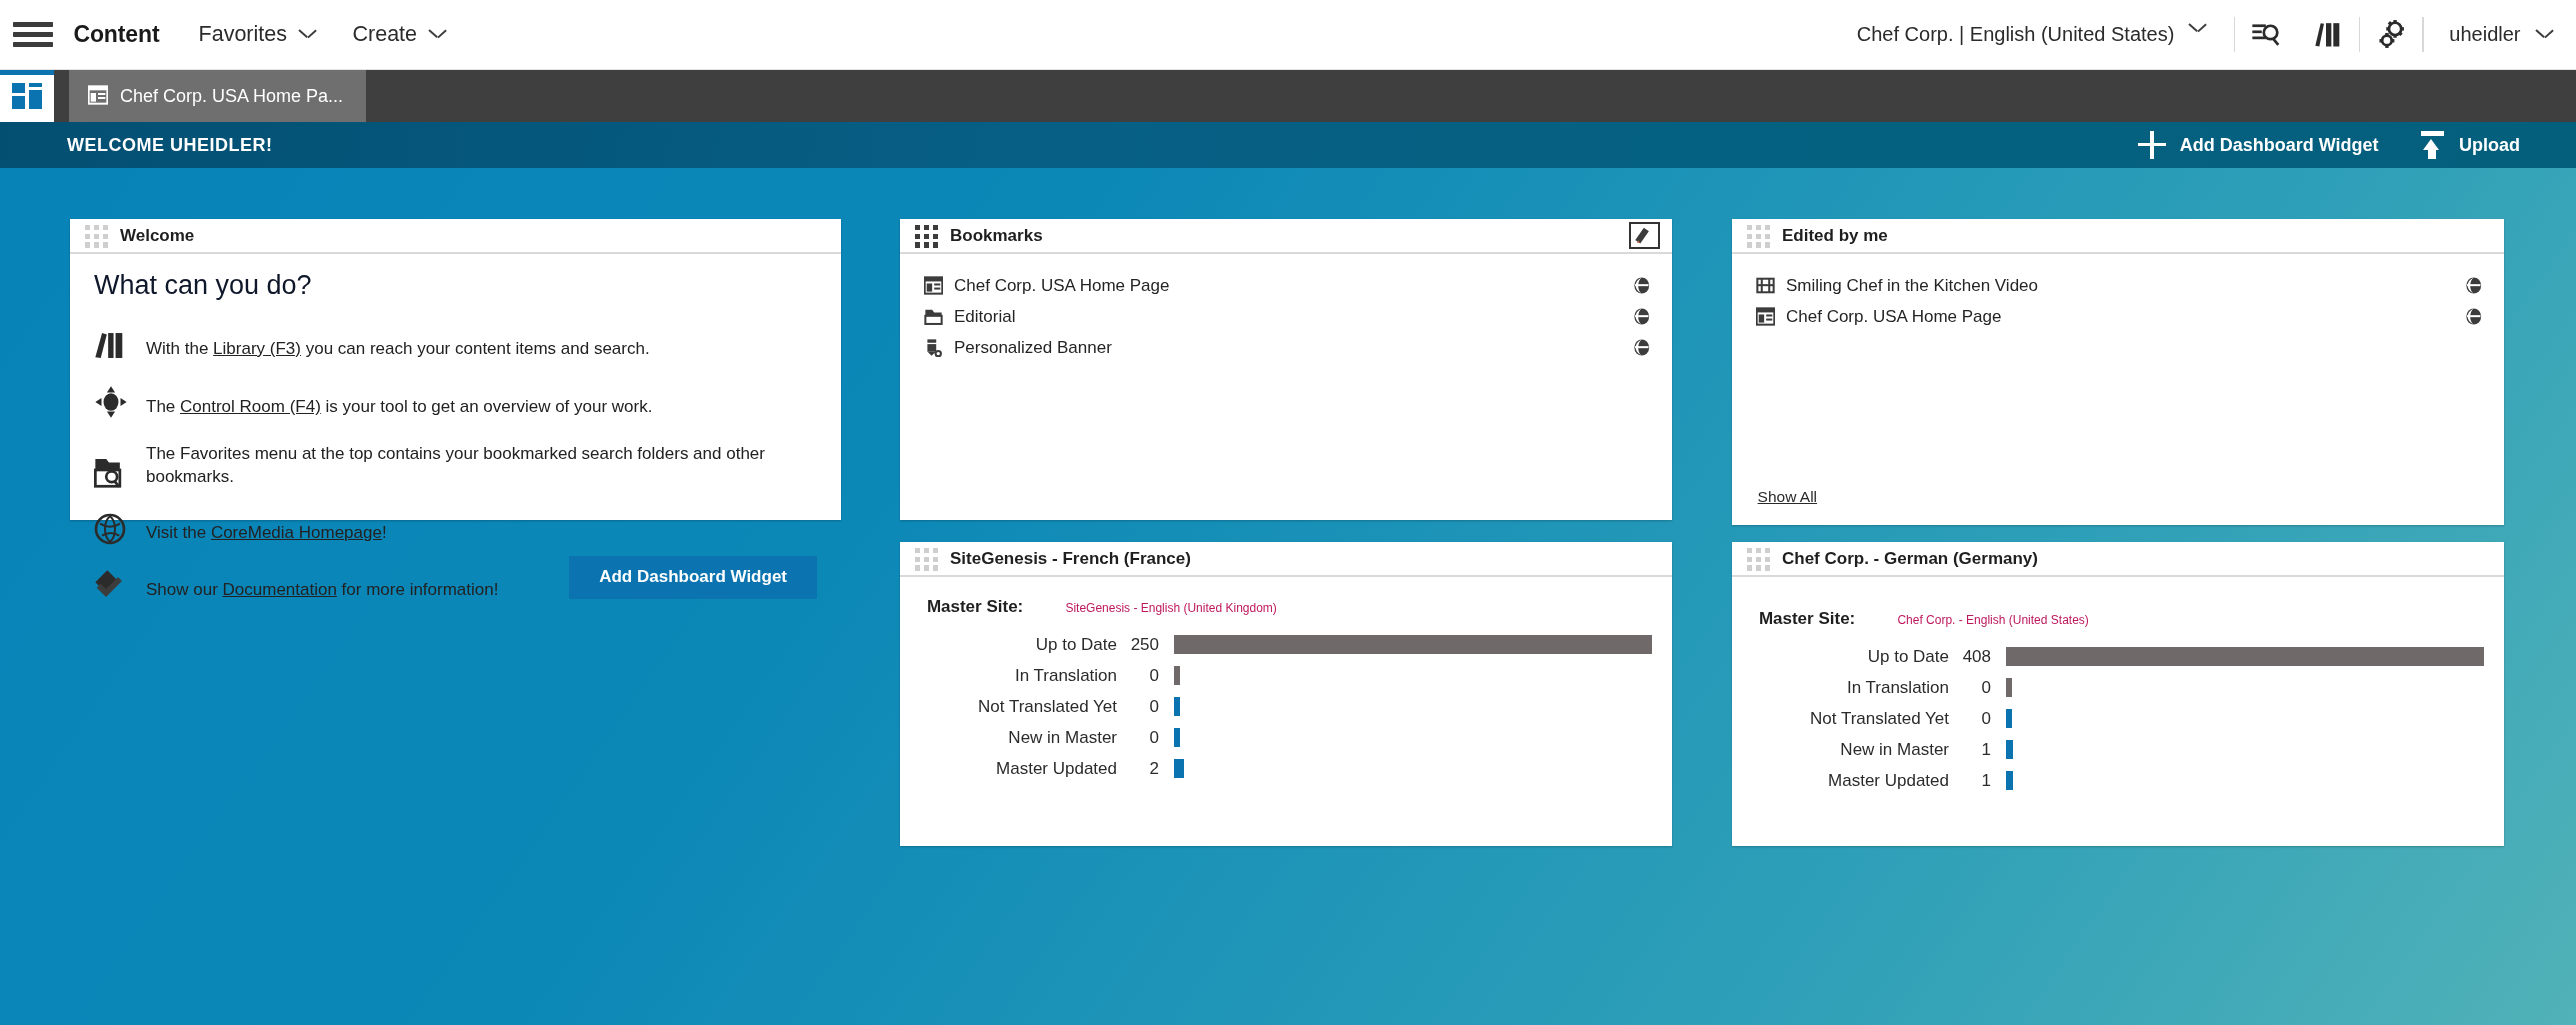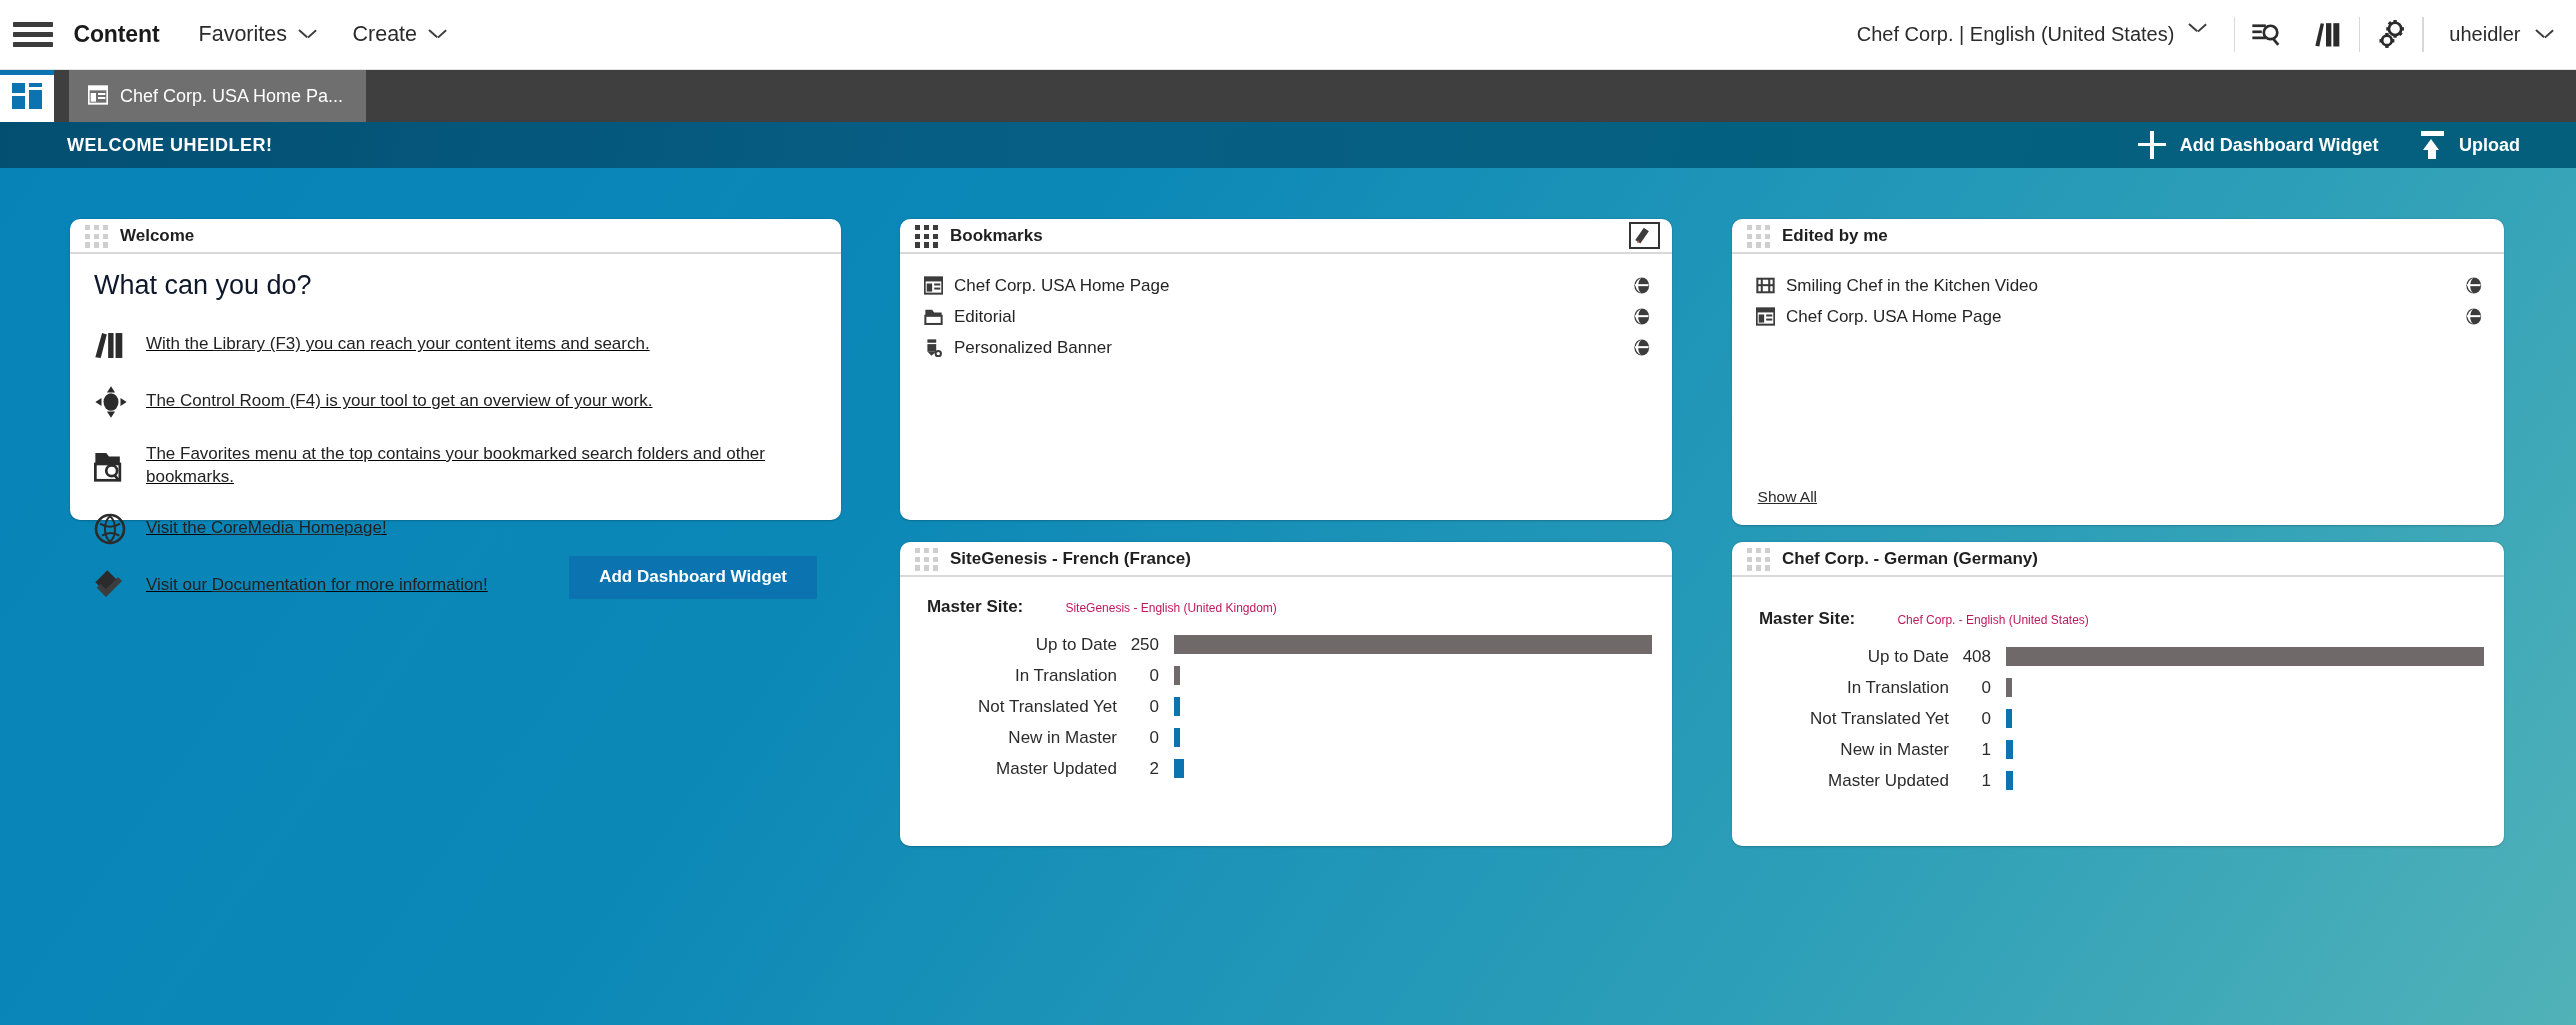--- a/index.html
+++ b/index.html
@@ -80,35 +80,35 @@
   
   .desktop {
     position:absolute; left:0; top:168px; width:2576px; height:857px;
     background:linear-gradient(125deg,#0883b8 0%, #0c88b7 35%, #2fa0b8 75%, #51b2b8 100%);
   }
 
   
   .widget{
     position:absolute;background:#ffffff;
     box-shadow:0 0.7px 2px rgba(0,0,0,0.22);
-    display:flex;flex-direction:column;border-radius:10px;
+    display:flex;flex-direction:column;
   }
   .w-head{height:35px;display:flex;align-items:center;padding:0 12px 0 15px;flex:none;
           border-bottom:2px solid #d9d9d9;}
   .grip{width:23px;height:21.5px;display:grid;grid-template-columns:repeat(3,5.4px);grid-template-rows:repeat(3,5.4px);gap:3.4px;flex:none;margin-right:12px;cursor:grab;}
   .grip i{background:#cfcfcf;display:block;}
   .w-title{font-size:17px;font-weight:bold;color:#1f1f1f;white-space:nowrap;}
   .w-head-act{margin-left:auto;width:31px;height:27px;border:2px solid #333;display:flex;align-items:center;justify-content:center;cursor:pointer;}
   .w-body{flex:1;position:relative;padding:0;}
 
   
   #welcome-widget{left:70px;top:51px;width:771px;height:301px;}
   .wc-h1{font-size:27px;color:#0f172a;margin:16px 0 0 24px;font-weight:normal;}
   .wc-rows{margin:27px 0 0 24px;}
-  .wc-row{display:flex;align-items:center;margin-bottom:23px;text-decoration:underline;}
+  .wc-row{display:flex;align-items:flex-end;margin-bottom:23px;}
   .wc-ic{width:52px;flex:none;display:flex;align-items:center;justify-content:flex-start;padding-top:1.3px;}
   .wc-tx{font-size:17px;color:#222;line-height:1.38;max-width:646px;}
   .wc-tx a{color:#222;text-decoration:underline;cursor:pointer;}
   .add-btn{
     position:absolute;right:24px;bottom:25.6px;background:#0b74b0;color:#fff;
     font-size:17px;font-weight:bold;padding:11.4px 30px;border:none;cursor:pointer;border-radius:1.3px;
   }
 
   
   #bookmarks-widget{left:900px;top:51px;width:772px;height:301px;}
@@ -311,21 +311,21 @@
           <span class="wc-tx"><span>Visit the </span><a>CoreMedia Homepage</a><span>!</span></span>
         </div>
 
         <div class="wc-row">
           <span class="wc-ic">
             <svg width="32" height="32" viewBox="0 0 48 48">
               <path d="M20 2 L38 20 L20 38 L2 20 Z" fill="#2b2b2b"></path>
               <path d="M10 22 L18 30 L36 12 L42 18 L18 42 L4 28 Z" fill="#3c3c3c"></path>
             </svg>
           </span>
-          <span class="wc-tx"><span>Visit our </span><a>Documentation</a><span> for more information!</span></span>
+          <span class="wc-tx"><span>Show our </span><a>Documentation</a><span> for more information!</span></span>
         </div>
 
       </div>
       <button class="add-btn">Add Dashboard Widget</button>
     </div>
   </div>
 
   <div class="widget" id="bookmarks-widget">
     <div class="w-head">
       <span class="grip">

